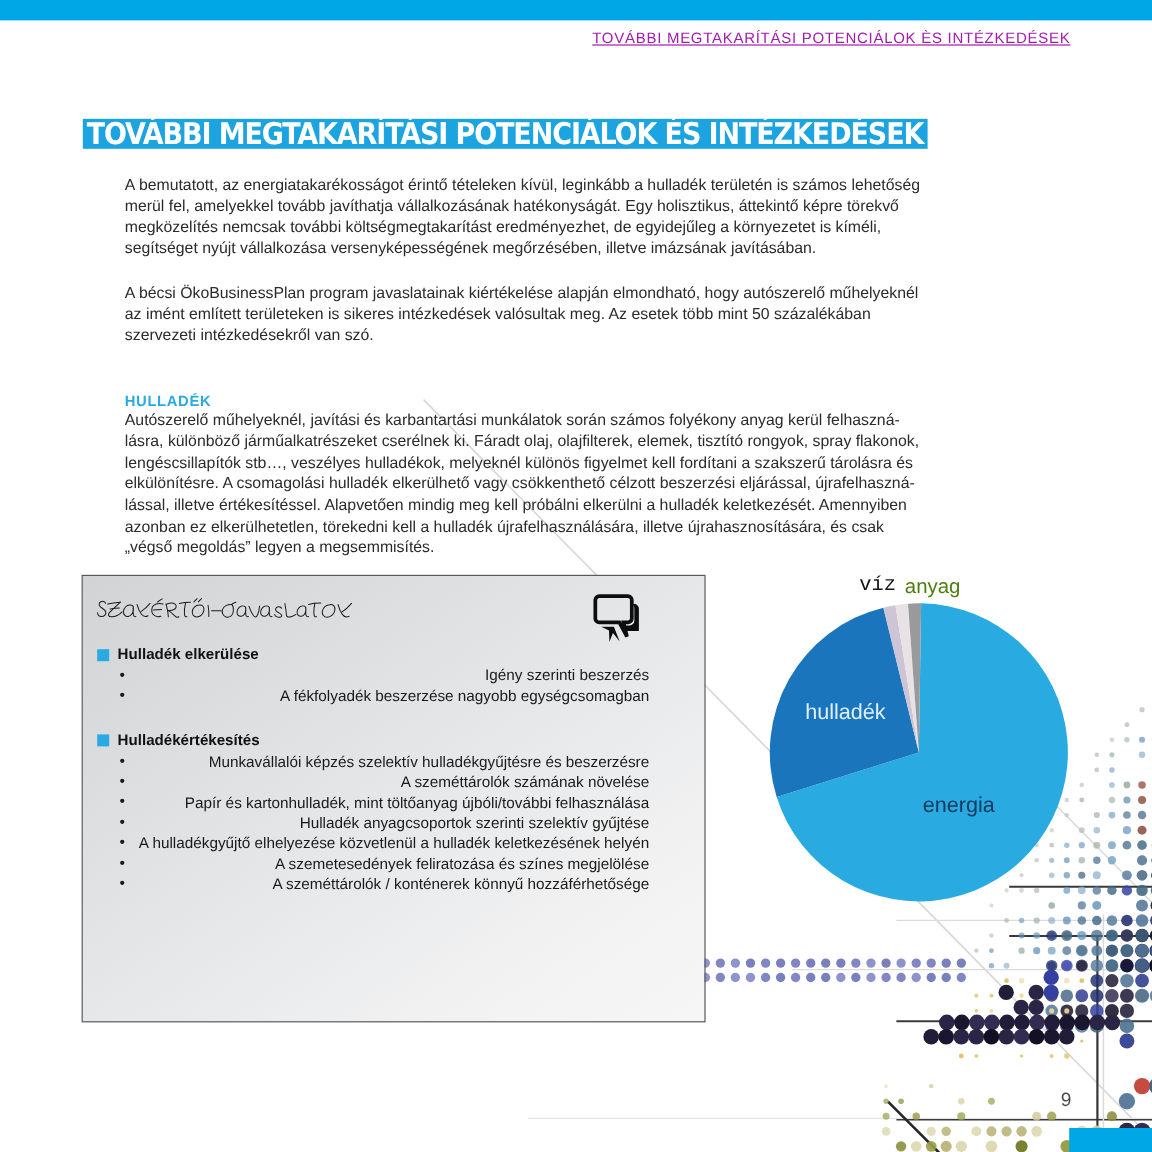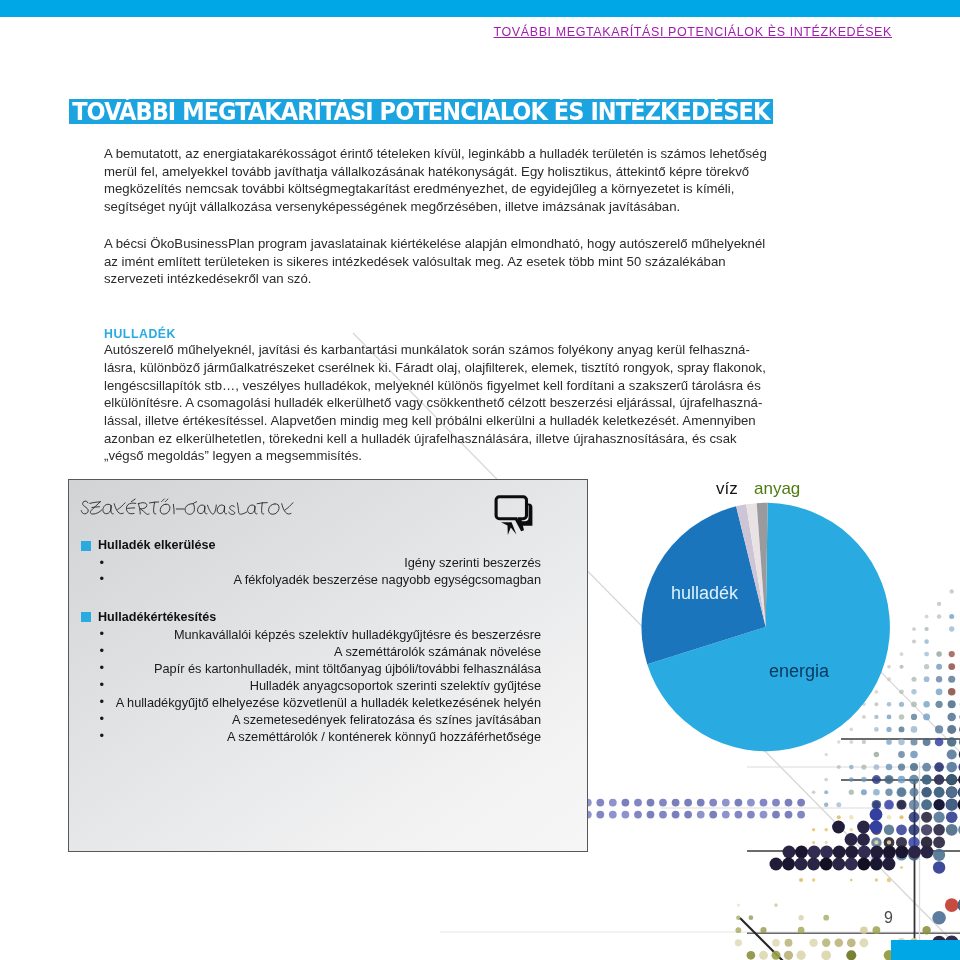--- a/index.html
+++ b/index.html
@@ -18,21 +18,21 @@
   .groups{position:absolute;left:12px;top:57px;width:460px;}
   .grp{margin-bottom:20px;}
   .grp-title{font-size:12.6px;font-weight:bold;color:#111;position:relative;padding-left:17px;line-height:17.0px;margin-bottom:1.0px;}
   .grp-title::before{content:"";position:absolute;left:0px;top:3.5px;width:10px;height:10px;background:#29abe2;}
   .grp li{font-size:12.75px;color:#1a1a1a;line-height:16.95px;list-style:none;position:relative;padding-left:27.5px;white-space:pre-line;text-align:right;}
   .grp li::before{content:"\2022";position:absolute;left:18.5px;top:-0.5px;font-size:13px;color:#1a1a1a;}
   .grp ul{margin:0;padding:0;}
   .decor{position:absolute;left:0;top:0;}
   .pie{position:absolute;left:0;top:0;pointer-events:none;}
   .pie-lbl{position:absolute;white-space:nowrap;}
-  .lbl-viz{left:716px;top:478.5px;font-size:17px;color:#151515;}
+  .lbl-viz{left:716px;top:478.5px;font-size:17px;color:#151515;font-family:Liberation Mono, monospace;}
   .lbl-anyag{left:754px;top:478.5px;font-size:17px;color:#4d7c0f;}
   .lbl-hulladek{left:671px;top:583px;font-size:18px;color:#dff1fb;}
   .lbl-energia{left:769px;top:661px;font-size:18px;color:#0c3b60;}
   .pagenum{position:absolute;left:884px;top:909px;font-size:16px;color:#4a4a4a;}
   .corner-swatch{position:absolute;left:891px;top:940px;width:69px;height:20px;background:#00a7e7;}
 </style>
 </head>
 <body>
 
 <div id="page">
@@ -437,21 +437,21 @@
           </ul>
         </div>
         <div class="grp">
           <div class="grp-title">Hulladékértékesítés</div>
           <ul>
             <li>Munkavállalói képzés szelektív hulladékgyűjtésre és beszerzésre</li>
             <li>A szeméttárolók számának növelése</li>
             <li>Papír és kartonhulladék, mint töltőanyag újbóli/további felhasználása</li>
             <li>Hulladék anyagcsoportok szerinti szelektív gyűjtése</li>
             <li>A hulladékgyűjtő elhelyezése közvetlenül a hulladék keletkezésének helyén</li>
-            <li>A szemetesedények feliratozása és színes javításában</li>
+            <li>A szemetesedények feliratozása és színes megjelölése</li>
             <li>A szeméttárolók / konténerek könnyű hozzáférhetősége</li>
           </ul>
         </div>
       </div>
   </div>
 
   <svg class="pie" viewBox="0 0 960 960" width="960" height="960">
     <path d="M765.70,627.00 L767.61,502.81 A124.2,124.2 0 1 1 647.22,664.24 Z" fill="#29abe2"></path>
     <path d="M765.70,627.00 L647.22,664.24 A124.2,124.2 0 0 1 736.14,506.37 Z" fill="#1b75bc"></path>
     <path d="M765.70,627.00 L736.14,506.37 A124.2,124.2 0 0 1 746.16,504.35 Z" fill="#cdc4d6"></path>

